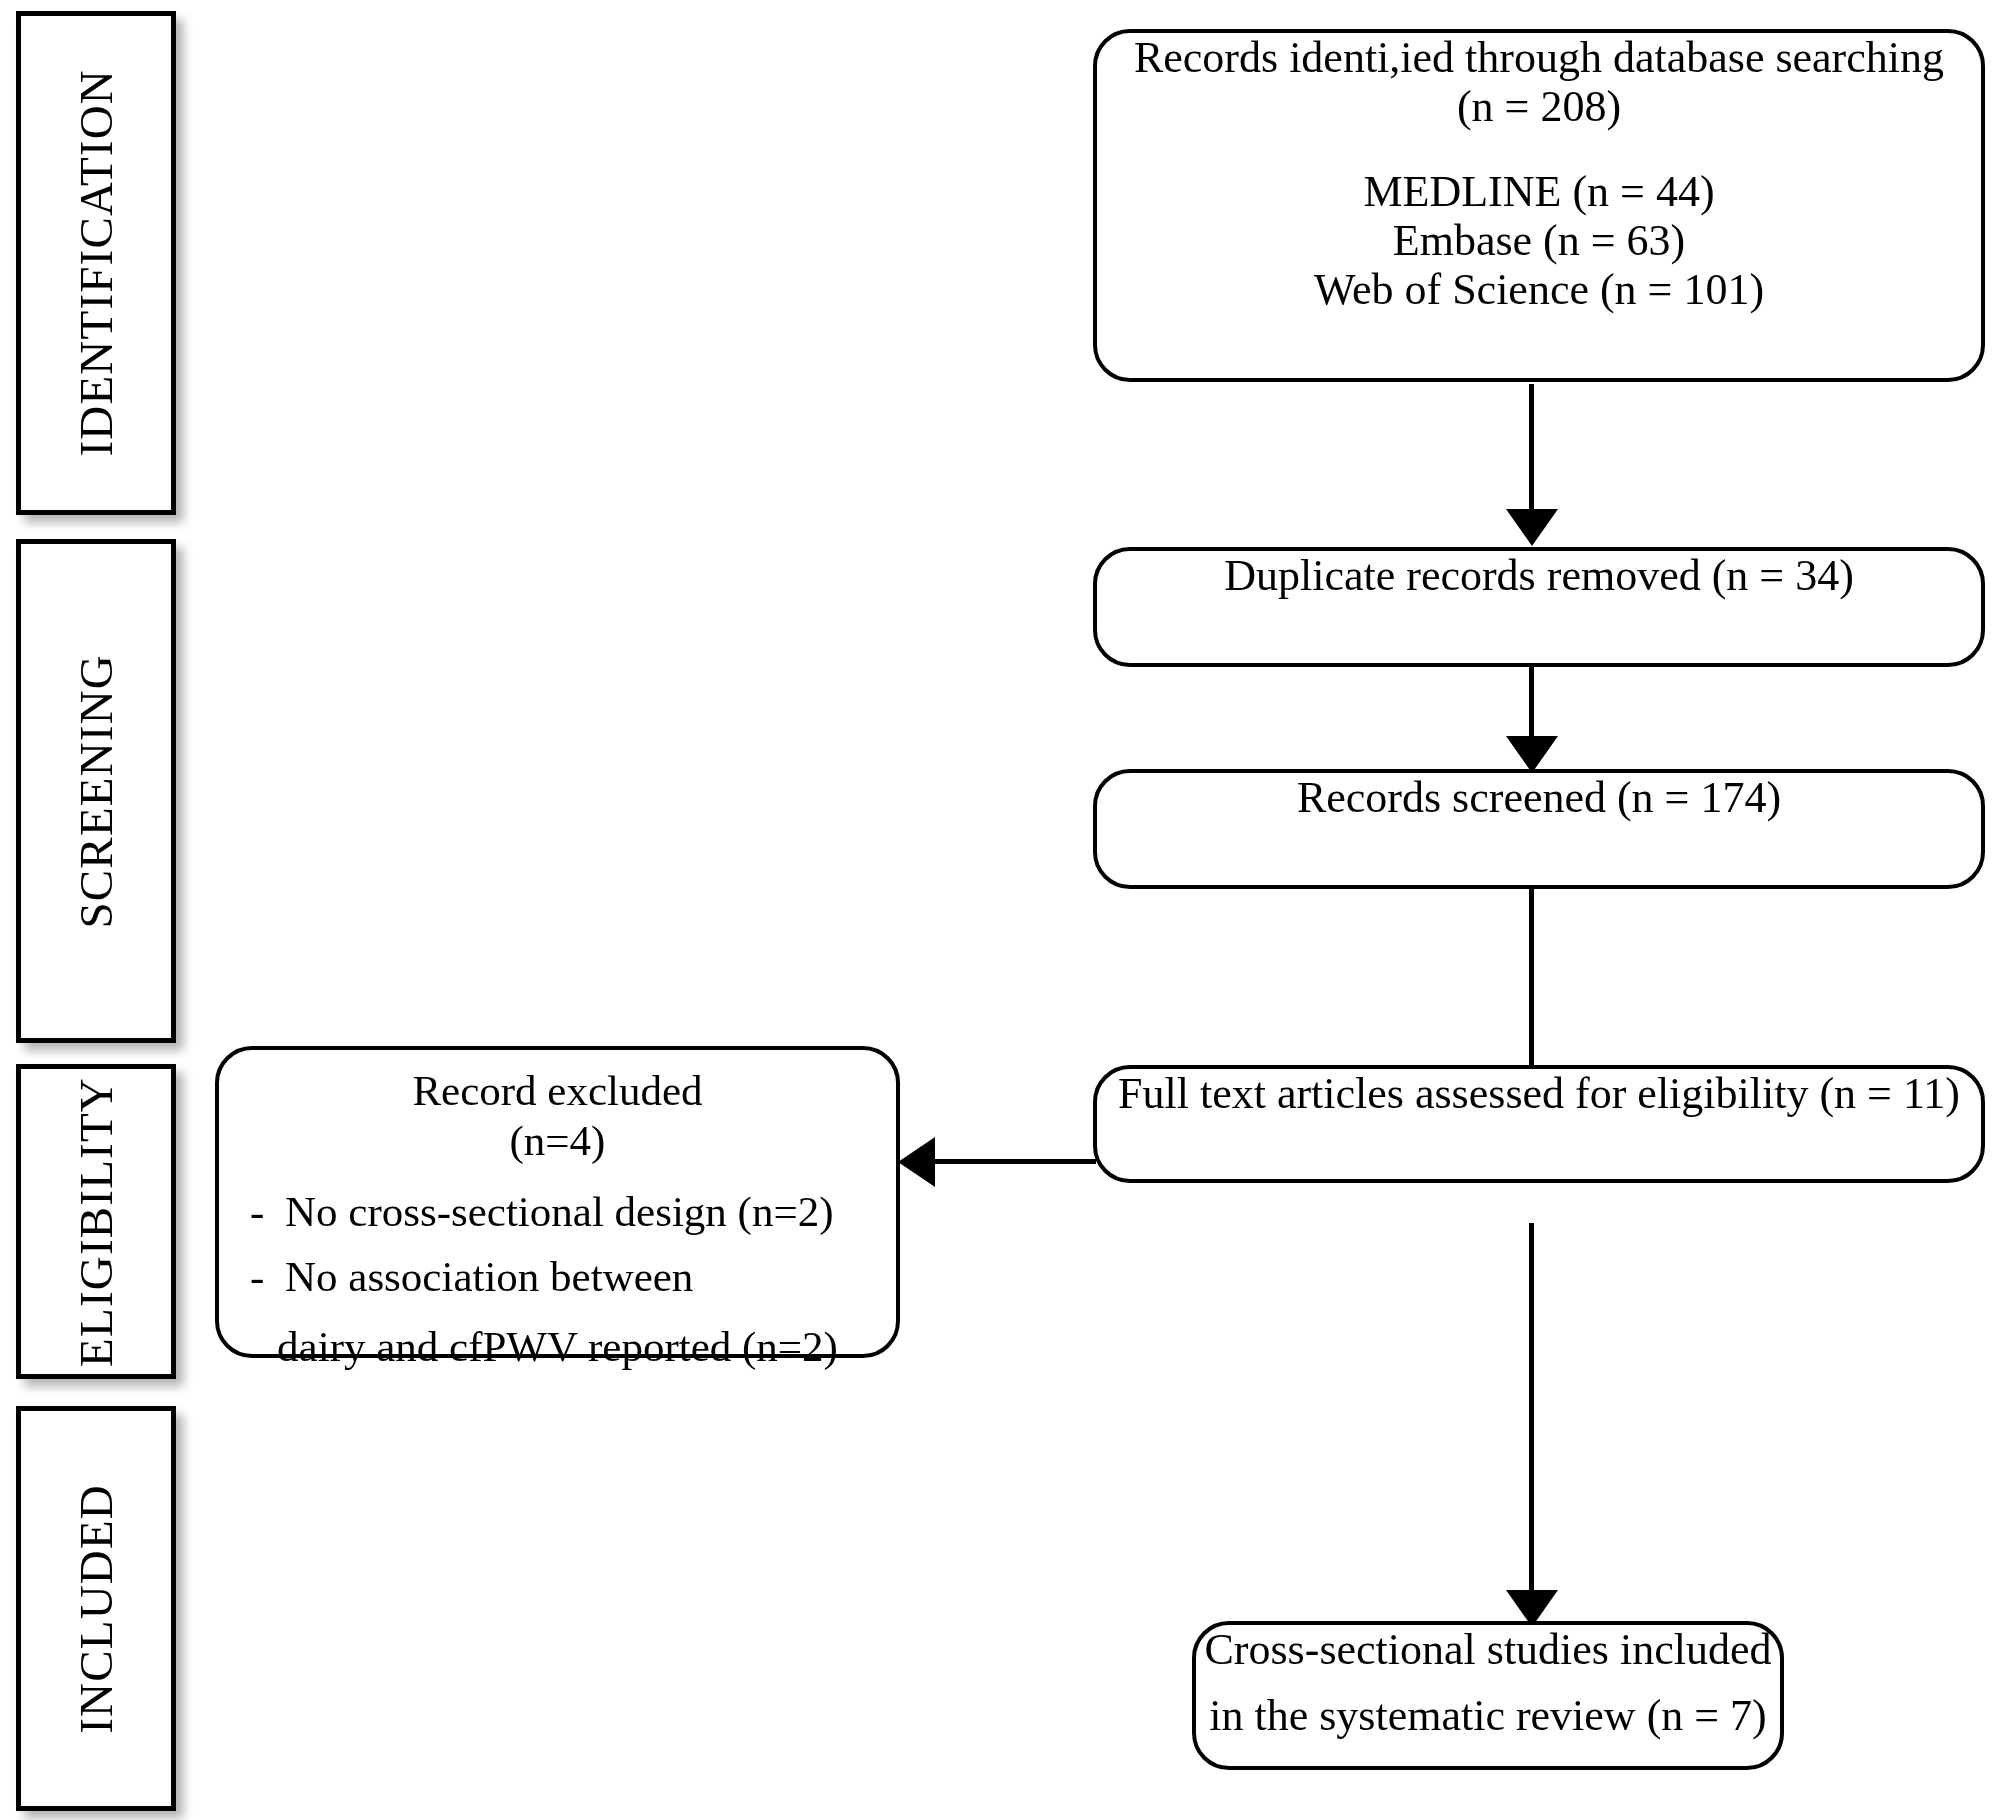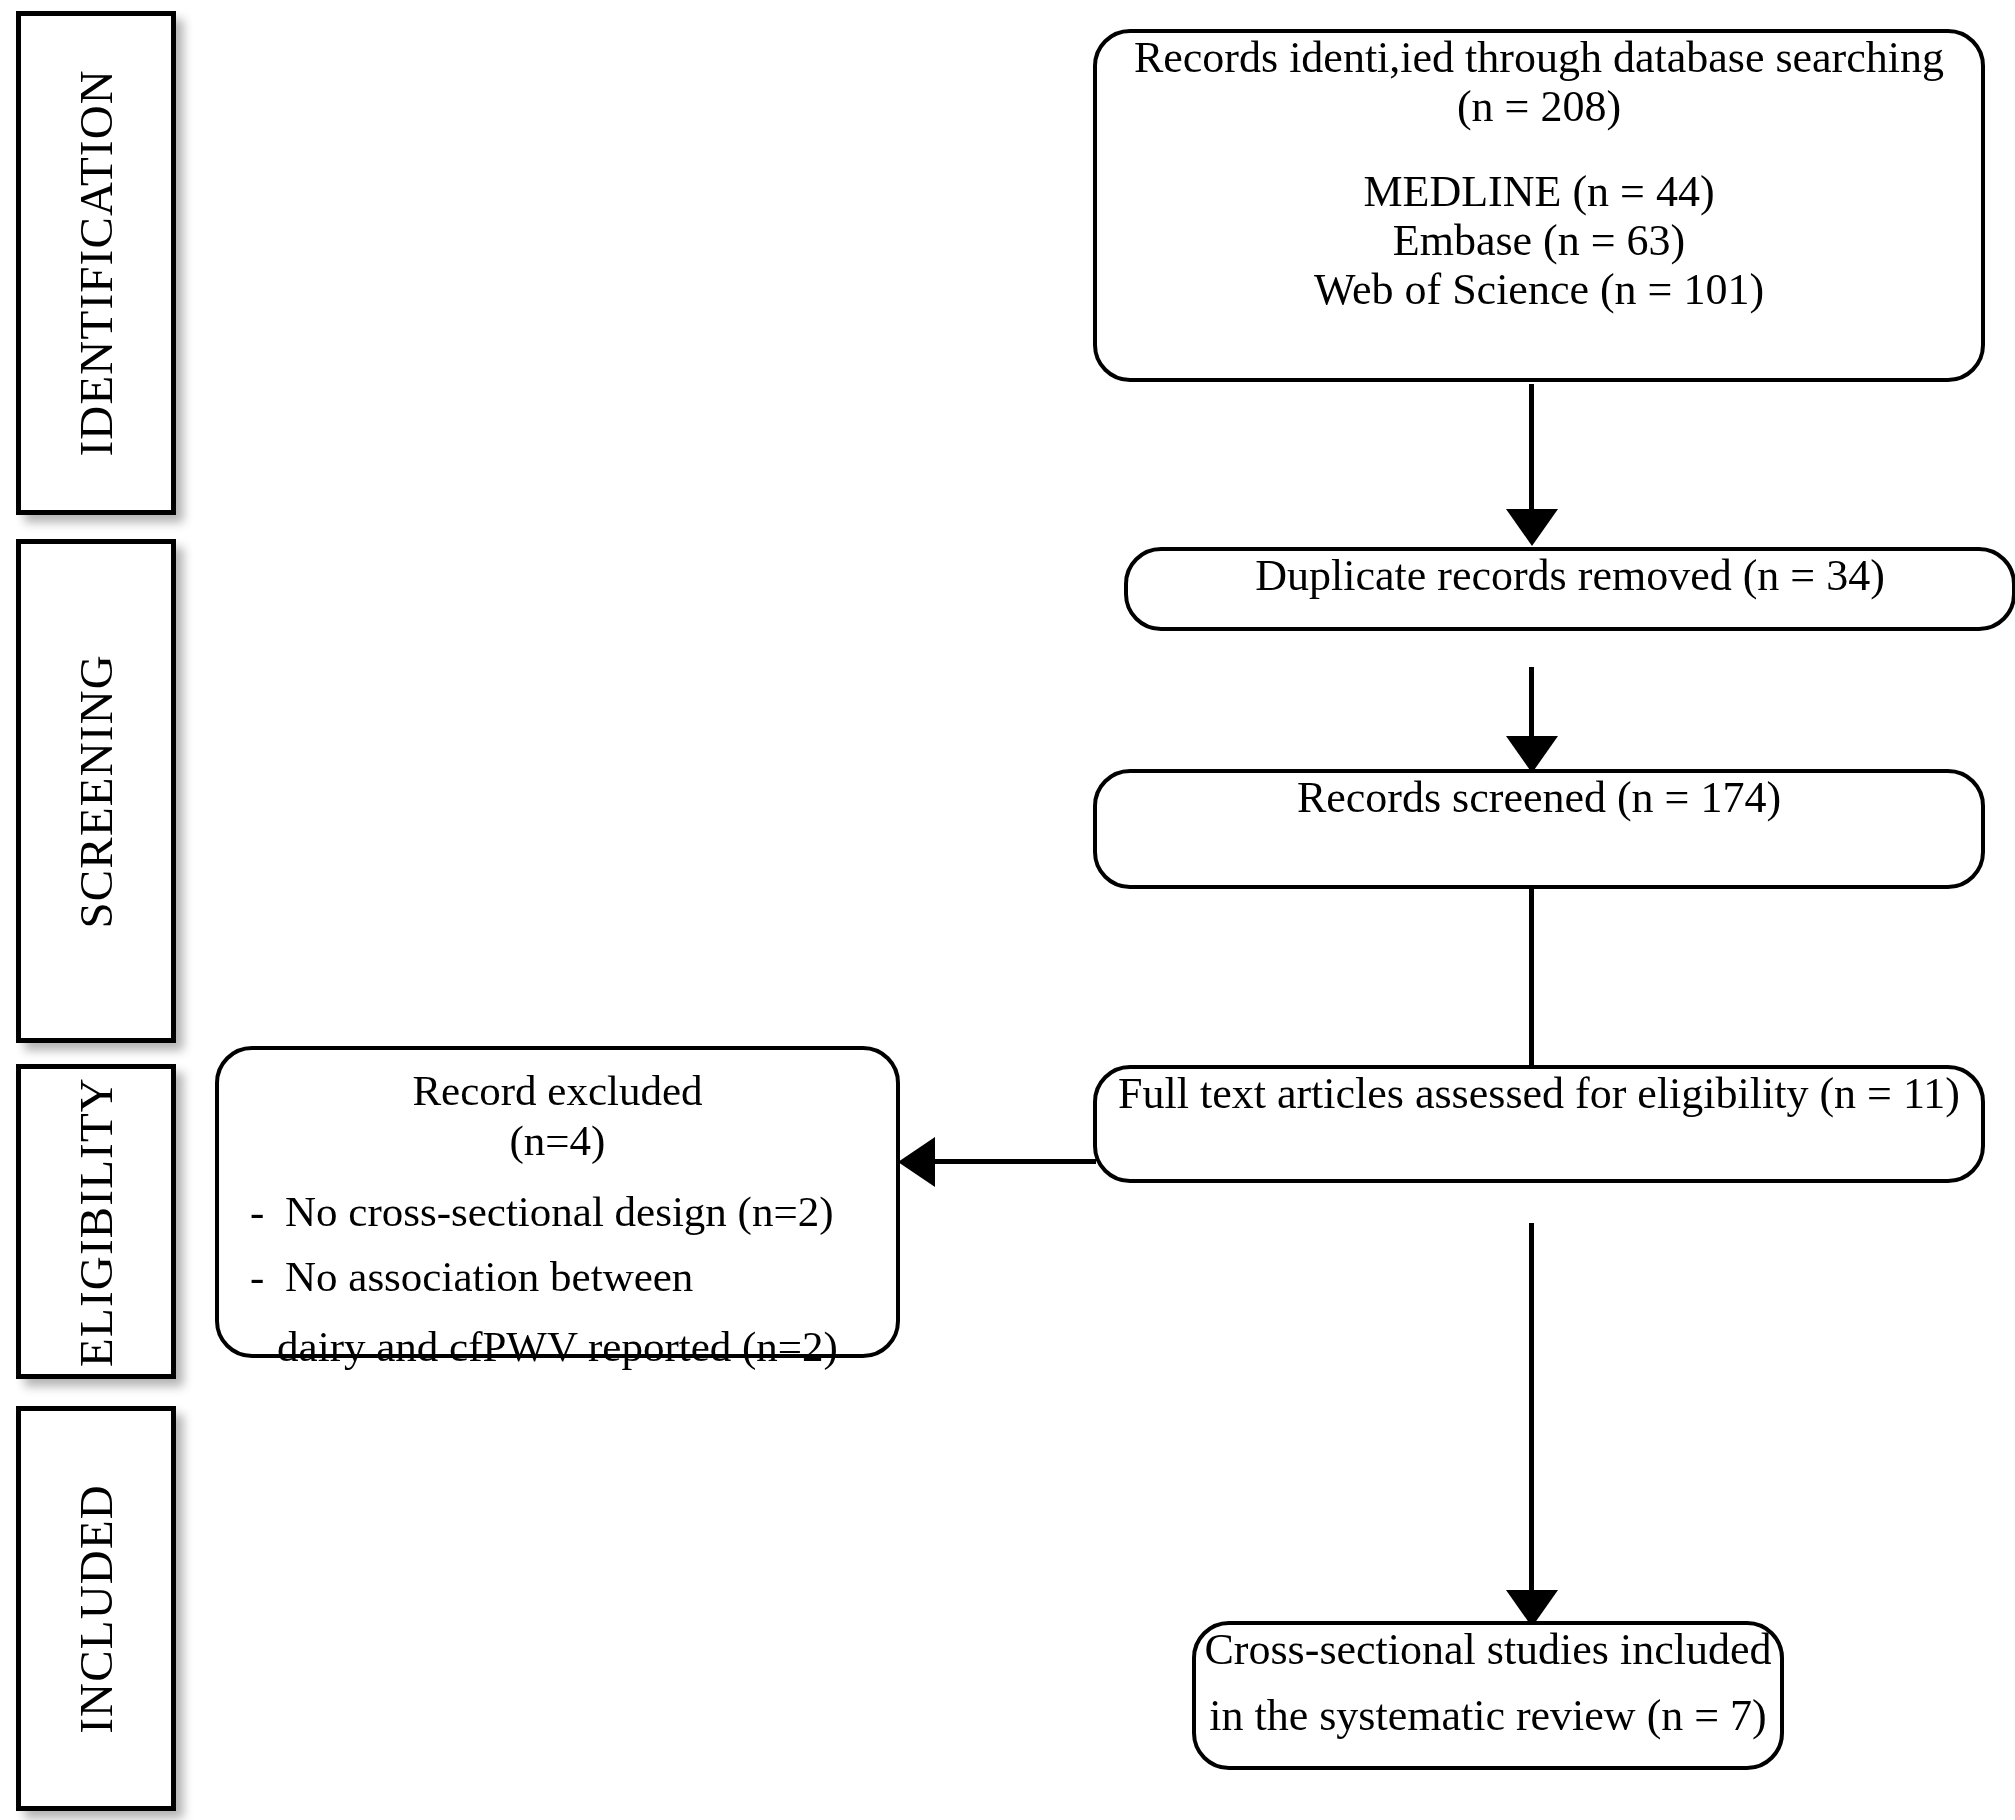--- a/index.html
+++ b/index.html
@@ -143,21 +143,21 @@
     <div class="flow-line">(n = 208)</div>
     <div class="flow-gap"></div>
     <div class="flow-line">MEDLINE (n = 44)</div>
     <div class="flow-line">Embase (n = 63)</div>
     <div class="flow-line">Web of Science (n = 101)</div>
   </div>
 
   <div class="vline" style="left:1529px; top:384px; height:155px;"></div>
   <div class="arrow-down" style="left:1506px; top:509px;"></div>
 
-  <div class="flow-box" style="left:1124px; top:547px; width:892px; height:84px;">
+  <div class="flow-box" style="left:1093px; top:547px; width:892px; height:120px;">
     <div class="flow-line">Duplicate records removed (n = 34)</div>
   </div>
 
   <div class="vline" style="left:1529px; top:667px; height:102px;"></div>
   <div class="arrow-down" style="left:1506px; top:736px;"></div>
 
   <div class="flow-box" style="left:1093px; top:769px; width:892px; height:120px;">
     <div class="flow-line">Records screened (n = 174)</div>
   </div>
 

